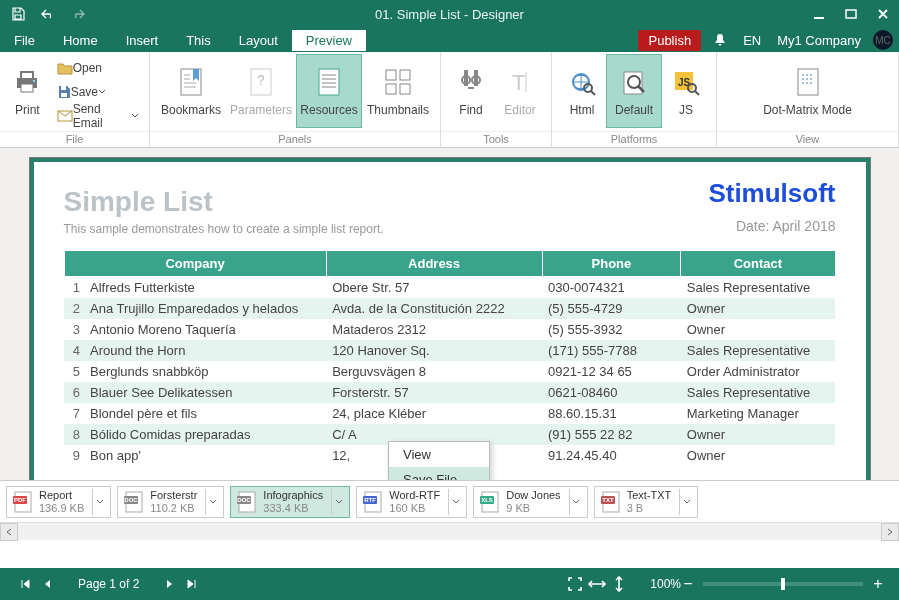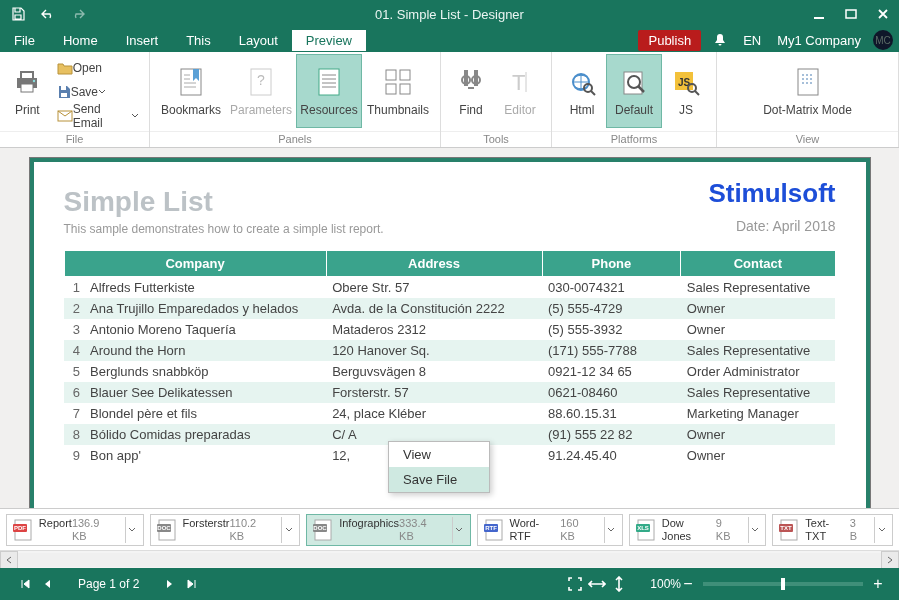--- a/index.html
+++ b/index.html
@@ -52,32 +52,32 @@
   
   .context-menu { position:absolute; background:#fff; border:1px solid #bbb; box-shadow:2px 2px 6px rgba(0,0,0,0.2); font-size:13px; z-index:20; }
   .context-menu .ci { padding:5px 20px 5px 14px; cursor:pointer; }
   .context-menu .ci.hover { background:#cfe9e1; }
 
   
   .attach-bar { height:42px; background:#fff; border-top:1px solid #ccc; display:flex; align-items:center; gap:6px; padding:0 6px; overflow:hidden;}
   .attach { display:flex; align-items:center; border:1px solid #ccc; height:32px; padding:2px 4px; cursor:pointer; gap:4px; font-size:11px; color:#555; }
   .attach.active { background:#cfe9e1; border-color:#6fb8a5;}
   .attach .ic { width:24px;height:24px;display:flex;align-items:center;justify-content:center;}
-  .attach .txt { display:flex; flex-direction:row; line-height:1.1;}
+  .attach .txt { display:flex; flex-direction:column; line-height:1.1;}
   .attach .dd { width:14px;display:flex;align-items:center;justify-content:center;border-left:1px solid #ccc;margin-left:4px;height:100%;}
   .attach .name{color:#333;}
   .attach .size{color:#888;}
 
   
   .hscroll { height:18px; background:#f4f4f4; border-top:1px solid #ddd; display:flex; align-items:center; }
   .hscroll .arrow { width:18px; height:18px; background:#eaeaea; border:1px solid #ccc; display:flex;align-items:center;justify-content:center; cursor:pointer;}
   .hscroll .track { flex:1; height:14px; background:#f0f0f0; margin:0 0; position:relative;}
 
   
-  .statusbar { height:30px; background:#19755d; display:flex; align-items:center; color:#fff; padding:16px 14px; gap:0; }
+  .statusbar { height:30px; background:#19755d; display:flex; align-items:center; color:#fff; padding:16px 14px; gap:0;margin-top:28px; }
   .statusbar .nav-btn { width:22px; height:22px; display:flex;align-items:center;justify-content:center; cursor:pointer;}
   .statusbar .page-lbl { margin:0 20px; font-size:12px; }
   .statusbar .spacer { flex:1; }
   .statusbar .zoom-track { width:160px; height:4px; background:#3f8f79; position:relative; margin:0 8px;}
   .statusbar .zoom-thumb { position:absolute; top:-4px; width:4px; height:12px; background:#fff; left:78px;}
   .statusbar .pm { width:14px; text-align:center; cursor:pointer; font-size:16px; }
 
   svg { display:block; }
 </style>
 </head>

